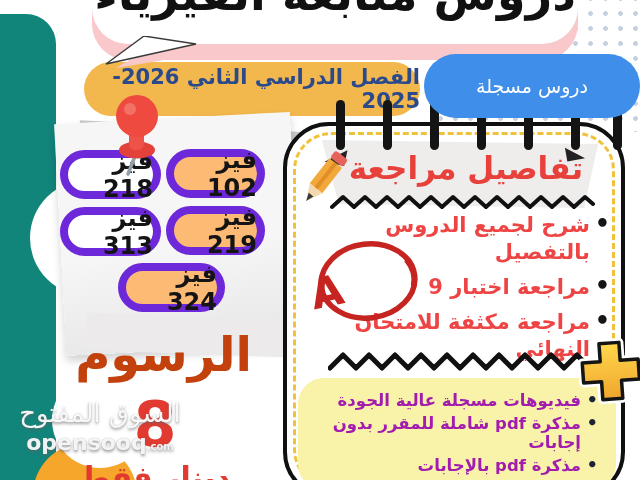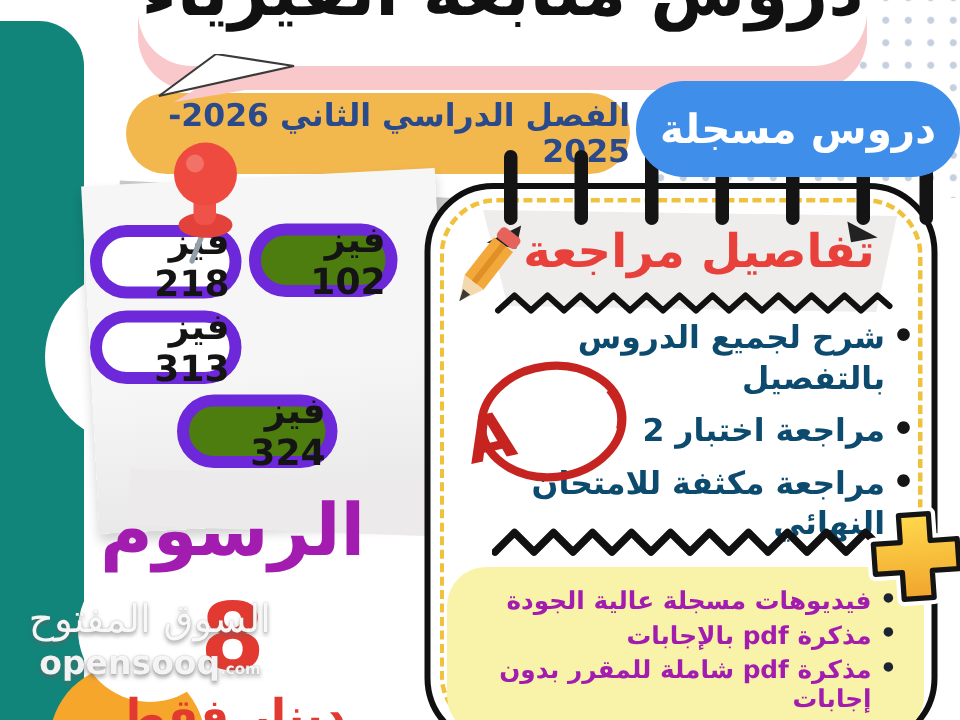--- a/index.html
+++ b/index.html
@@ -22,46 +22,46 @@
   .bubble-tail { position:absolute; left:100px; top:36px; z-index:3; }
 
   
   .semester-pill { position:absolute; left:84px; top:62px; width:336px; height:54px;
                    background:#f2b84e; border-radius:28px; z-index:2;
                    display:flex; align-items:center; justify-content:center; }
   .semester-pill span { font-size:21px; font-weight:700; color:#2b4a8c; }
   .badge { position:absolute; left:424px; top:54px; width:216px; height:64px;
            background:#3f8eea; border-radius:34px; z-index:7;
            display:flex; align-items:center; justify-content:center; }
-  .badge span { color:#fff; font-size:27px; font-weight:700;text-align:center; }
+  .badge span { color:#fff; font-size:19px; font-weight:400;text-align:center; }
 
   
   .paper-back { position:absolute; left:74px; top:126px; width:222px; height:220px;
                 background:#cbcaca; transform:rotate(3deg); z-index:2; }
   .paper { position:absolute; left:60px; top:118px; width:236px; height:232px;
            background:linear-gradient(175deg,#f7f6f6 55%,#e7e6e6);
            transform:rotate(-3deg); box-shadow:0 5px 8px rgba(0,0,0,.18); z-index:2; }
   .paper2 { position:absolute; left:86px; top:316px; width:208px; height:38px;
             background:#eceaea; transform:rotate(2deg); z-index:2; }
   .pushpin { position:absolute; left:104px; top:94px; z-index:5; }
 
   .pill { position:absolute; height:49px; border:8px solid #6d28d9; border-radius:26px;
           display:flex; align-items:center; justify-content:center; z-index:4;
           font-size:24px; font-weight:700; color:#141414; }
-  .pill.red   { background:#4d7c0f; }
+  .pill.red   { background:#fdba74; }
   .pill.white { background:#ffffff; }
   .pill-102 { left:166px; top:149px; width:99px; }
   .pill-218 { left:60px;  top:150px; width:101px; }
   .pill-219 { left:166px; top:206px; width:99px; }
   .pill-313 { left:60px;  top:207px; width:101px;align-items:center; }
   .pill-324 { left:118px; top:263px; width:107px;text-align:right; }
 
   
-  .fees-label  { position:absolute; left:58px; top:326px; width:194px; text-align:center;
-                 font-size:48px; font-weight:900; color:#a21caf; z-index:4; }
+  .fees-label  { position:absolute; left:58px; top:326px; width:194px; 
+                 font-size:48px; font-weight:900; color:#c2410c; z-index:4; }
   .fees-amount { position:absolute; left:58px; top:392px; width:194px; text-align:center;
                  font-size:62px; line-height:1.05; font-weight:900; color:#e23a31; z-index:4; }
   .fees-unit   { position:absolute; left:58px; top:460px; width:194px; text-align:center;
                  font-size:30px; font-weight:900; color:#e23a31; z-index:4; }
 
   
   .watermark { position:absolute; left:16px; top:398px; width:168px; z-index:9;
                text-align:center; direction:rtl; pointer-events:none; }
   .wm-ar { font-size:26px; font-weight:400; color:rgba(253,253,253,.95);
            text-shadow:0 2px 3px rgba(95,95,95,.55), 0 0 1px rgba(130,130,130,.6); }
@@ -88,21 +88,21 @@
                 border-right:18px solid transparent; transform:rotate(-10deg); }
   .pencil { position:absolute; left:290px; top:146px; z-index:4; }
   .panel-title { position:absolute; left:340px; top:150px; width:252px; z-index:4;
                  text-align:center; font-size:31px; font-weight:900; color:#e8403a; }
   .zigzag1 { position:absolute; left:330px; top:194px; z-index:4; }
   .zigzag2 { position:absolute; left:328px; top:350px; z-index:4; }
 
   .course-list { position:absolute; right:30px; top:212px; width:300px; z-index:4;
                  list-style:none; }
   .course-list li { position:relative; padding-right:20px; margin-bottom:8px;
-                    font-size:21px; line-height:27px; font-weight:700; color:#0c4a6e; }
+                    font-size:21px; line-height:27px; font-weight:700; color:#ef4444; }
   .course-list li::before { content:"•"; position:absolute; right:0; top:-1px;
                             font-size:24px; color:#151515; }
 
   .stamp { position:absolute; left:314px; top:238px; z-index:4; }
   .plus-icon { position:absolute; left:578px; top:338px; z-index:8; }
 
   .extras-box { position:absolute; left:298px; top:378px; width:318px; height:112px;
                 background:#f9f2a9; border-radius:26px; z-index:4; padding:13px 18px 0 8px; }
   .extras-list { list-style:none; }
   .extras-list li { position:relative; padding-right:17px; margin-bottom:4px;
@@ -151,20 +151,23 @@
     <circle cx="33" cy="22" r="21" fill="#ee4a40"></circle>
     <circle cx="26" cy="15" r="6" fill="#f47c72" opacity="0.8"></circle>
   </svg>
 
   <div class="pill red pill-102">
     <span>فيز 102</span>
   </div>
   <div class="pill white pill-218">
     <span>فيز 218</span>
   </div>
+  <div class="pill red pill-219">
+    <span>فيز 219</span>
+  </div>
   <div class="pill white pill-313">
     <span>فيز 313</span>
   </div>
   <div class="pill red pill-324">
     <span>فيز 324</span>
   </div>
 
   <div class="fees-label">الرسوم</div>
   <div class="fees-amount">8</div>
   <div class="fees-unit">دينار فقط</div>
@@ -201,21 +204,21 @@
   </svg>
 
   <div class="panel-title">تفاصيل مراجعة</div>
 
   <svg class="zigzag1" width="266" height="18" viewBox="0 0 266 18">
     <polyline points="2,13 13,3 24,13 35,3 46,13 57,3 68,13 79,3 90,13 101,3 112,13 123,3 134,13 145,3 156,13 167,3 178,13 189,3 200,13 211,3 222,13 233,3 244,13 255,3 263,10" fill="none" stroke="#111" stroke-width="4" stroke-linecap="round" stroke-linejoin="round"></polyline>
   </svg>
 
   <ul class="course-list">
     <li>شرح لجميع الدروس بالتفصيل</li>
-    <li>مراجعة اختبار 2</li>
+    <li>مراجعة اختبار 9</li>
     <li>مراجعة مكثفة للامتحان النهائي</li>
   </ul>
 
   <svg class="stamp" width="108" height="86" viewBox="0 0 108 86">
     <ellipse cx="54" cy="43" rx="47" ry="37" fill="none" stroke="#c62420" stroke-width="5.5" transform="rotate(-7 54 43)"></ellipse>
     <path d="M92 22 A46 36 0 0 1 99 48" fill="none" stroke="#c62420" stroke-width="4.5"></path>
     <text x="28" y="60" font-size="42" font-weight="bold" fill="#c62420" font-family="DejaVu Sans, sans-serif" transform="rotate(-12 52 44)">A+</text>
   </svg>
 
   <svg class="zigzag2" width="274" height="24" viewBox="0 0 274 24">
@@ -231,19 +234,19 @@
     </defs>
     <g transform="rotate(-4 33 35)">
       <polygon points="23,5 43,5 43,23 61,23 61,43 43,43 43,61 23,61 23,43 5,43 5,23 23,23" fill="#ffffff" stroke="#ffffff" stroke-width="9" stroke-linejoin="round"></polygon>
       <polygon points="23,5 43,5 43,23 61,23 61,43 43,43 43,61 23,61 23,43 5,43 5,23 23,23" fill="url(#plusg)" stroke="#141414" stroke-width="3.5" stroke-linejoin="round"></polygon>
     </g>
   </svg>
 
   <div class="extras-box">
     <ul class="extras-list">
       <li>فيديوهات مسجلة عالية الجودة</li>
+      <li>مذكرة pdf شاملة للمقرر بدون إجابات</li>
       <li>مذكرة pdf بالإجابات</li>
-      <li>مذكرة pdf شاملة للمقرر بدون إجابات</li>
       <li>قناة تليجرام</li>
     </ul>
   </div>
 
 </div>
 
 </body></html>

